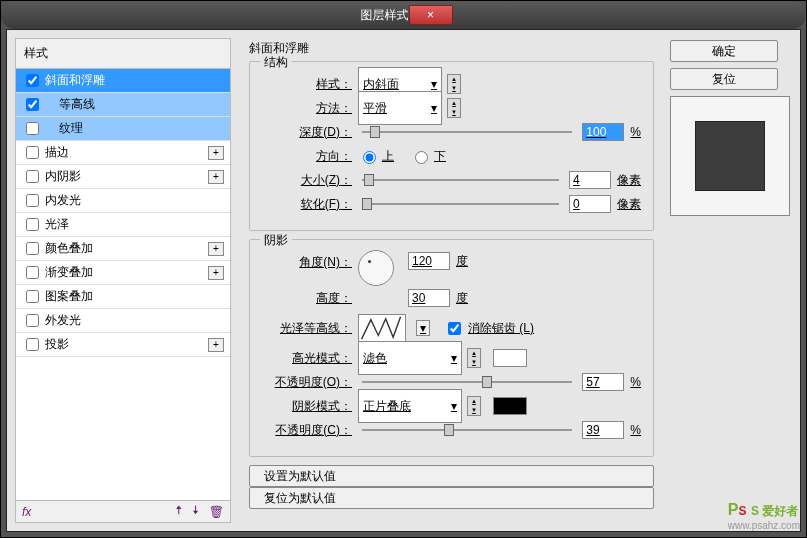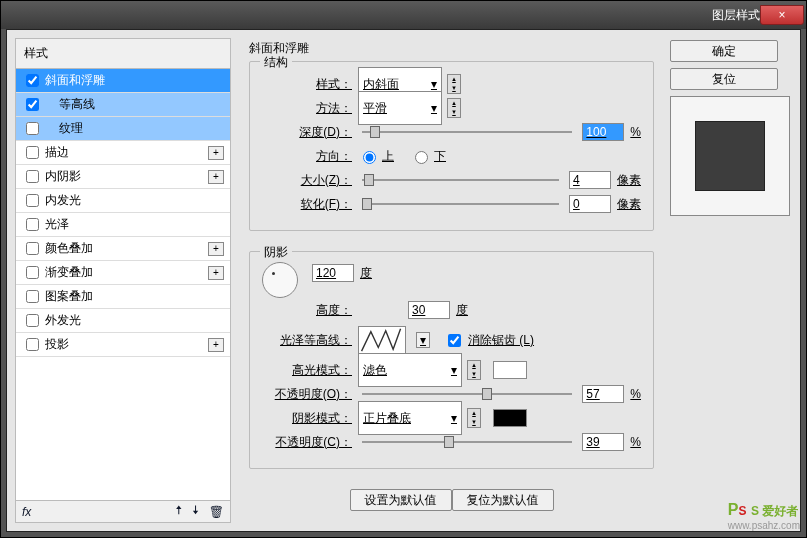--- a/index.html
+++ b/index.html
@@ -1,34 +1,34 @@
 <!DOCTYPE html>
 <html><head>
 <meta charset="utf-8">
 <style>
 * { box-sizing: border-box; font-family: "Microsoft YaHei", "SimSun", Arial, sans-serif; font-size: 12px; }
 body { margin: 0; background: #eee; }
 .frame { width: 807px; height: 538px; border: 1px solid #000; background: #535353; position: relative; }
-.titlebar { height: 28px; background: linear-gradient(#5a5a5a,#3a3a3a); display: flex; align-items: center; justify-content: flex-end; padding: 0 2px 0 8px; color: #fff; }
+.titlebar { height: 28px; background: linear-gradient(#5a5a5a,#3a3a3a); display: flex; align-items: center; justify-content: center; padding: 0 2px 0 8px; color: #fff; border-radius: 14px; }
 .close-btn { width: 44px; height: 20px; background: linear-gradient(#e06060,#c03030); color: #fff; display: flex; align-items: center; justify-content: center; border: 1px solid #802020; border-radius: 0 0 3px 3px; cursor: pointer; }
 .content { position: absolute; top: 28px; left: 5px; right: 5px; bottom: 5px; background: #e6e6e6; border: 1px solid #222; display: flex; }
 .left { width: 232px; padding: 8px; display: flex; flex-direction: column; }
 .styles-header { padding: 6px 8px; border: 1px solid #bbb; background: #f0f0f0; border-bottom: none; }
 .styles-list { flex: 1; border: 1px solid #bbb; background: #fff; overflow: hidden; }
 .item { display: flex; align-items: center; height: 24px; padding: 0 6px; border-bottom: 1px solid #ddd; position: relative; }
 .item.blend { background: #e8e8e8; }
 .item.sel-bevel { background: #3399ff; color: #fff; }
 .item.sub-sel { background: #93c8ff; }
 .item input[type=checkbox] { margin-right: 6px; }
 .item.indent .lbl-txt { margin-left: 14px; }
 .add-btn { margin-left: auto; width: 16px; height: 14px; border: 1px solid #888; background: #f0f0f0; display: flex; align-items: center; justify-content: center; font-size: 10px; cursor: pointer; }
-.left-footer { height: 22px; border: 1px solid #bbb; border-top: none; background: #f0f0f0; display: flex; align-items: center; padding: 0 6px; color: #0f172a; gap: 10px; }
+.left-footer { height: 22px; border: 1px solid #bbb; border-top: none; background: #f0f0f0; display: flex; align-items: center; padding: 0 6px; color: #701a75; gap: 10px; }
 .mid { flex: 1; padding: 8px 10px; position: relative; }
 .group-title { position: relative; margin-top: 2px; margin-bottom: 4px; }
-.fieldset { border: 1px solid #bbb; border-radius: 2px; padding: 10px 12px 14px 12px; margin-bottom: 20px; position: relative; }
+.fieldset { border: 1px solid #bbb; border-radius: 2px; padding: 10px 12px 14px 12px; margin-bottom: 8px; position: relative; }
 .fieldset > .legend { position: absolute; top: -8px; left: 10px; background: #e6e6e6; padding: 0 4px; }
 .row { display: flex; align-items: center; height: 24px; gap: 6px; text-decoration: underline; }
 .row .lbl { width: 90px; text-align: right; }
 .select { height: 34px; border: 1px solid #888; background: #fff; padding: 0 4px; display: flex; align-items: center; justify-content: space-between; cursor: pointer; }
 .select.sm { width: 84px; }
 .select.md { width: 104px; }
 .spin { display: inline-flex; flex-direction: column; margin-left: -1px; border: 1px solid #888; }
 .spin span { width: 12px; height: 9px; background: #ddd; font-size: 7px; text-align: center; line-height: 8px; cursor: pointer; }
 .slider { flex: 1; height: 14px; position: relative; margin: 0 4px; }
 .slider .track { position: absolute; top: 6px; left: 0; right: 0; height: 2px; background: #999; }
@@ -36,21 +36,21 @@
 .numfield { width: 42px; height: 18px; border: 1px solid #888; padding: 0 3px; background: #fff; text-align: left; }
 .numfield.selected { background: #3399ff; color: #fff; }
 .radio { display: inline-flex; align-items: center; gap: 3px; margin-right: 10px; }
 .angle-dial { width: 36px; height: 36px; border: 1px solid #888; border-radius: 50%; background: #f8f8f8; position: relative; margin-right: 8px; }
 .angle-dial .dot { width: 3px; height: 3px; background: #333; border-radius: 50%; position: absolute; top: 9px; left: 9px; }
 .curve { width: 48px; height: 28px; border: 1px solid #888; background: #fff; margin-right: 4px; cursor: pointer; position: relative; overflow: hidden; }
 .curve svg { width: 100%; height: 100%; }
 .swatch { width: 34px; height: 18px; border: 1px solid #888; cursor: pointer; }
 .swatch.white { background: #fff; }
 .swatch.black { background: #000; }
-.btn-row { display: flex; justify-content: center; margin-top: 6px; }
+.btn-row { display: flex; justify-content: center; margin-top: 6px; flex-direction: column; }
 .pbtn { height: 22px; border: 1px solid #888; background: #f0f0f0; padding: 0 14px; display: flex; align-items: center; cursor: pointer; border-radius: 2px; }
 .right { width: 136px; padding: 10px 10px 0 6px; }
 .rbtn { width: 108px; height: 22px; border: 1px solid #888; background: #f0f0f0; margin-bottom: 6px; display: flex; align-items: center; justify-content: center; cursor: pointer; border-radius: 2px; }
 .prev-chk { display: flex; align-items: center; justify-content: center; gap: 4px; margin: 4px 0 8px 0; }
 .preview-box { width: 120px; height: 120px; border: 1px solid #888; background: #f5f5f5; display: flex; align-items: center; justify-content: center; }
 .preview-inner { width: 70px; height: 70px; background: #3d3d3d; border: 1px solid #222; }
 .watermark { position: absolute; right: 6px; bottom: 6px; font-size: 16px; color: #7ab030; font-weight: bold; pointer-events: none; }
 .watermark .s { color: #d02020; }
 .watermark .url { display: block; font-size: 10px; color: #999; font-weight: normal; }
 </style>
@@ -196,20 +196,21 @@
               <div class="thumb" style="left:0"></div>
             </div>
           <input class="numfield" value="0" style="">
           <span>像素</span>
         </div>
       </div>
 
       <div class="fieldset">
         <span class="legend">阴影</span>
         <div class="row" style="height:auto;align-items:flex-start">
+          <span class="lbl" style="padding-top:4px">角度(N)：</span>
           <div class="angle-dial">
               <div class="dot"></div>
             </div>
           <div>
             <div class="row" style="height:22px">
               <input class="numfield" value="120" style="">
               <span>度</span>
             </div>
           </div>
         </div>

